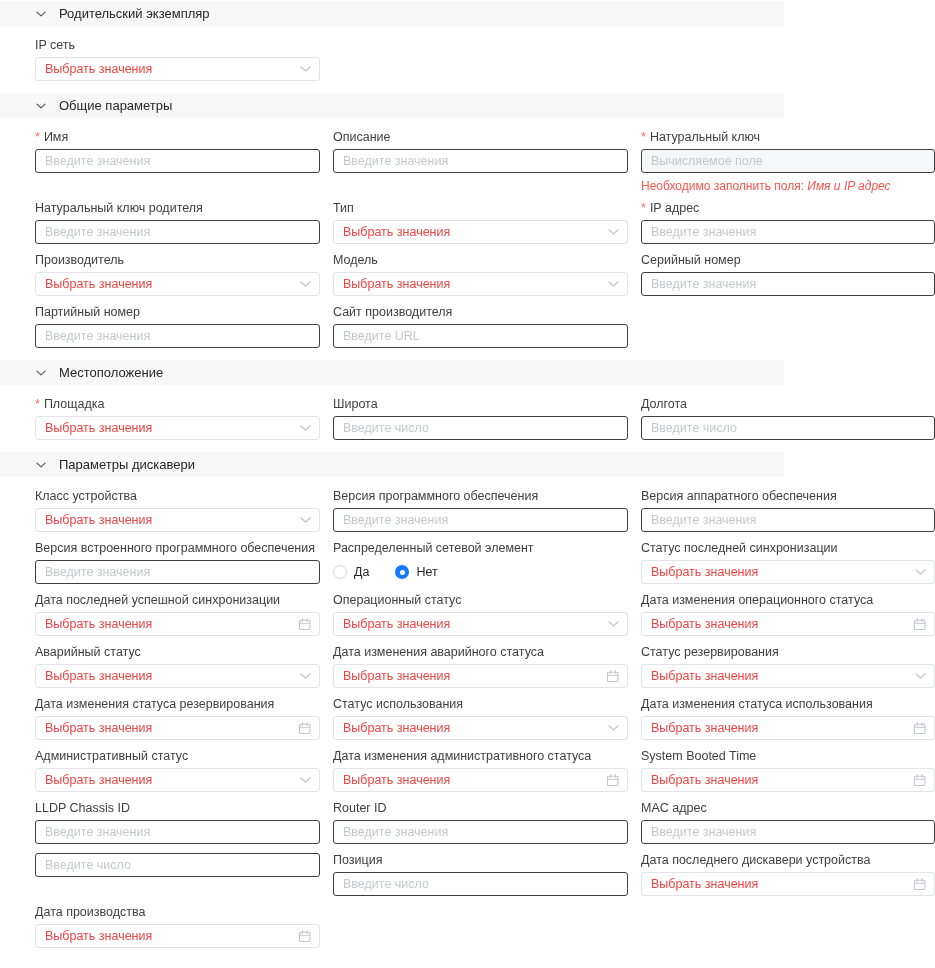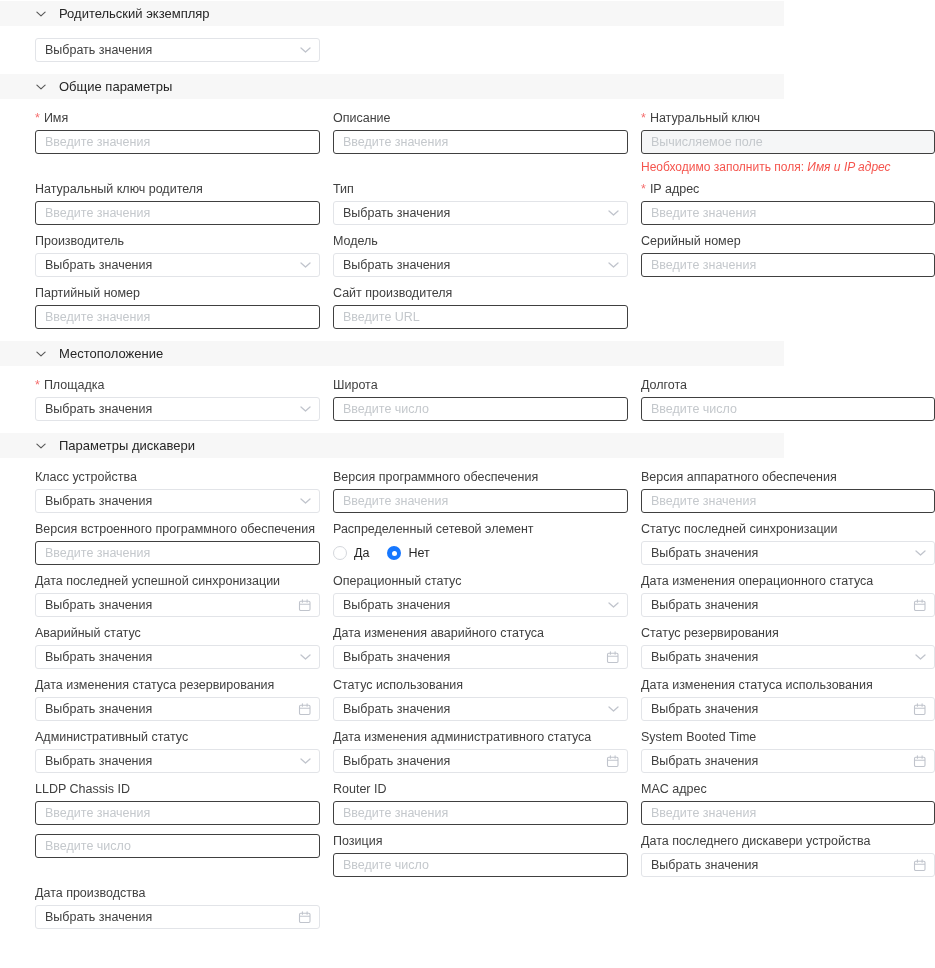--- a/index.html
+++ b/index.html
@@ -41,30 +41,30 @@
   }
   .input::placeholder { color: #c4c8cc; }
   .input:disabled { background: #f5f6f7; color: #c4c8cc; }
 
   .control {
     position: relative; height: 24px;
     border: 1px solid #e2e4e8; border-radius: 3px;
     background: #fff; display: flex; align-items: center;
     padding: 0 24px 0 9px; cursor: pointer;
   }
-  .control .ph { font-size: 12.5px; color: #404040; white-space: nowrap; overflow: hidden; }
+  .control .ph { font-size: 12.5px; color: #ef4444; white-space: nowrap; overflow: hidden; }
   .icon-right {
     position: absolute; right: 8px; top: 50%; transform: translateY(-50%);
     display: flex; align-items: center; color: #c0c4cc;
   }
 
   .error-msg { margin-top: 7px; font-size: 12px; line-height: 12px; color: #f5544d; }
   .error-msg em { font-style: italic; }
 
-  .radio-group { height: 24px; display: flex; align-items: center; gap: 18px; }
+  .radio-group { height: 24px; display: flex; align-items: center; gap: 26px; }
   .radio { display: flex; align-items: center; gap: 7px; cursor: pointer; }
   .radio-label { font-size: 12.5px; color: #262626; }
   .radio-dot {
     width: 14px; height: 14px; border-radius: 50%;
     border: 1px solid #d4d7dc; background: #fff; position: relative;
   }
   .radio.checked .radio-dot { border: none; background: #1677ff; }
   .radio.checked .radio-dot::after {
     content: ''; position: absolute; left: 4.5px; top: 4.5px;
     width: 5px; height: 5px; border-radius: 50%; background: #fff;
@@ -96,20 +96,23 @@
     <span class="hdr-chev">
         <svg class="ic-chev" viewBox="0 0 11 6">
           <use href="#i-chev"></use>
         </svg>
       </span>
     <span class="title">Родительский экземпляр</span>
   </div>
   <div class="section-body">
     <div class="grid">
       <div>
+        <div class="label">
+            <span>IP сеть</span>
+          </div>
         <div class="control">
           <span class="ph">Выбрать значения</span>
           <span class="icon-right">
               <svg class="ic-chev" viewBox="0 0 11 6">
                 <use href="#i-chev"></use>
               </svg>
             </span>
         </div>
       </div>
     </div>

